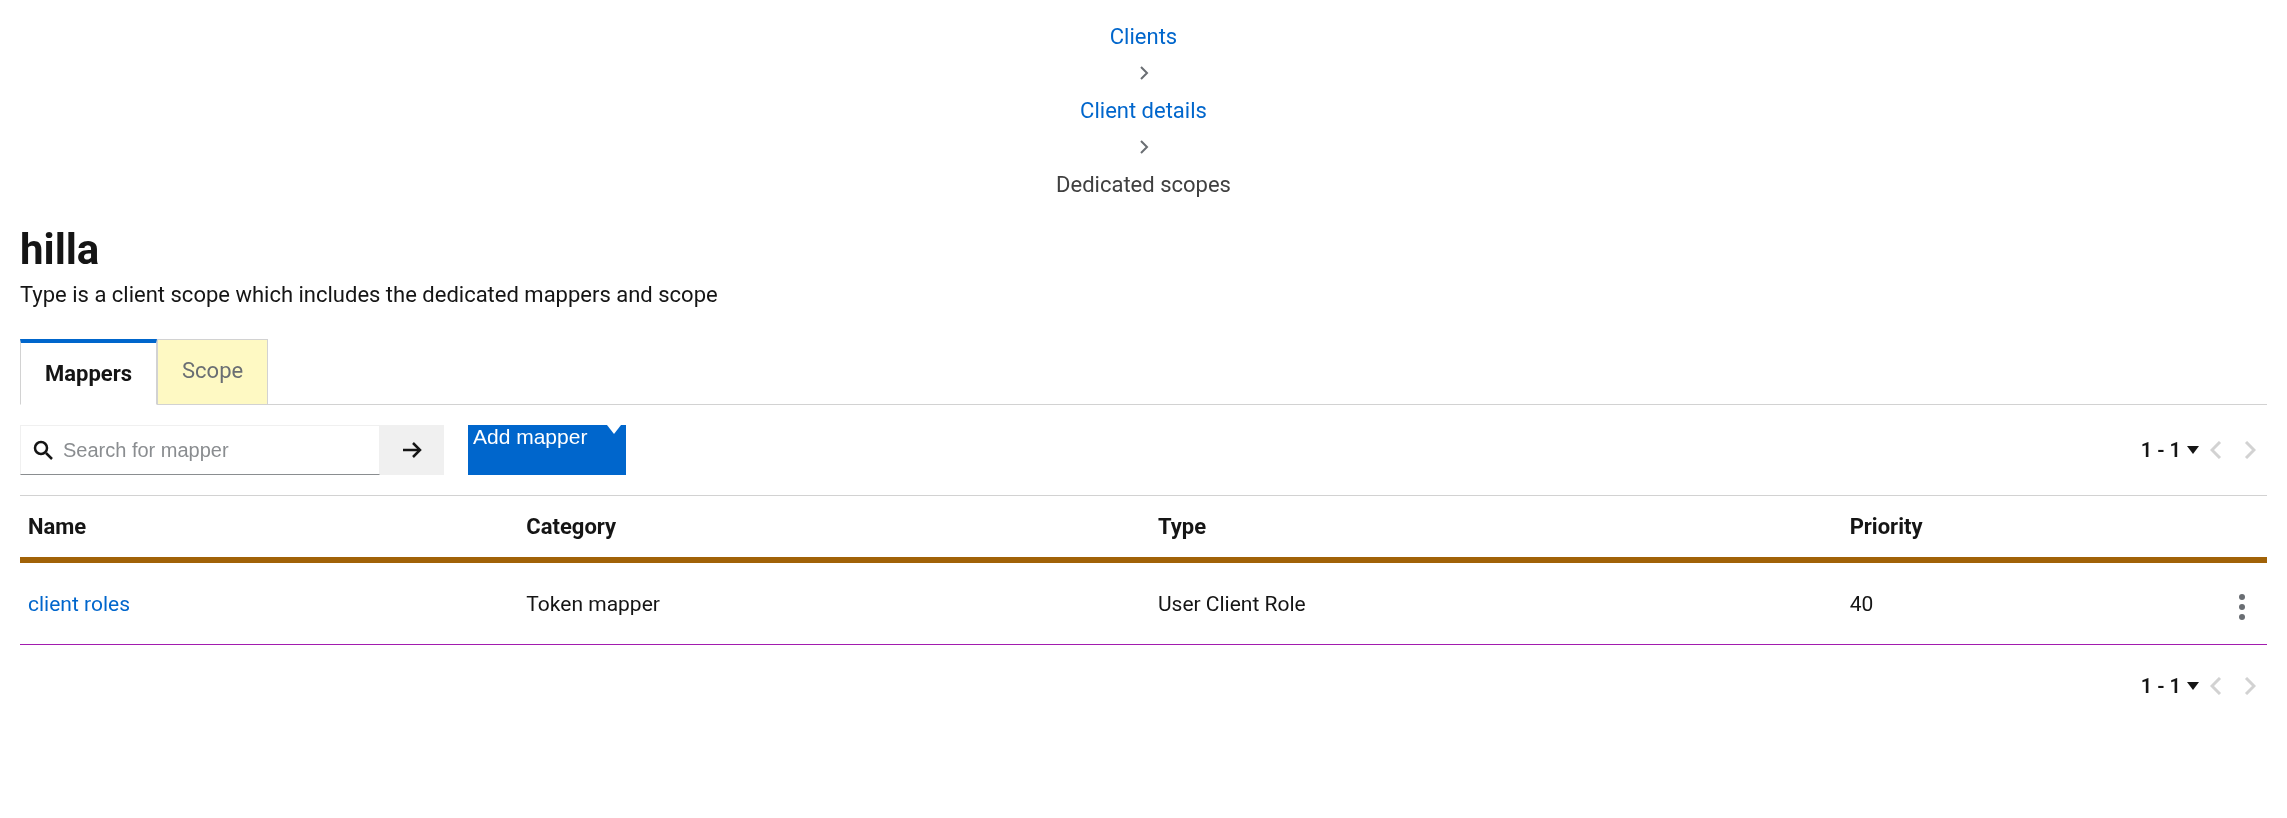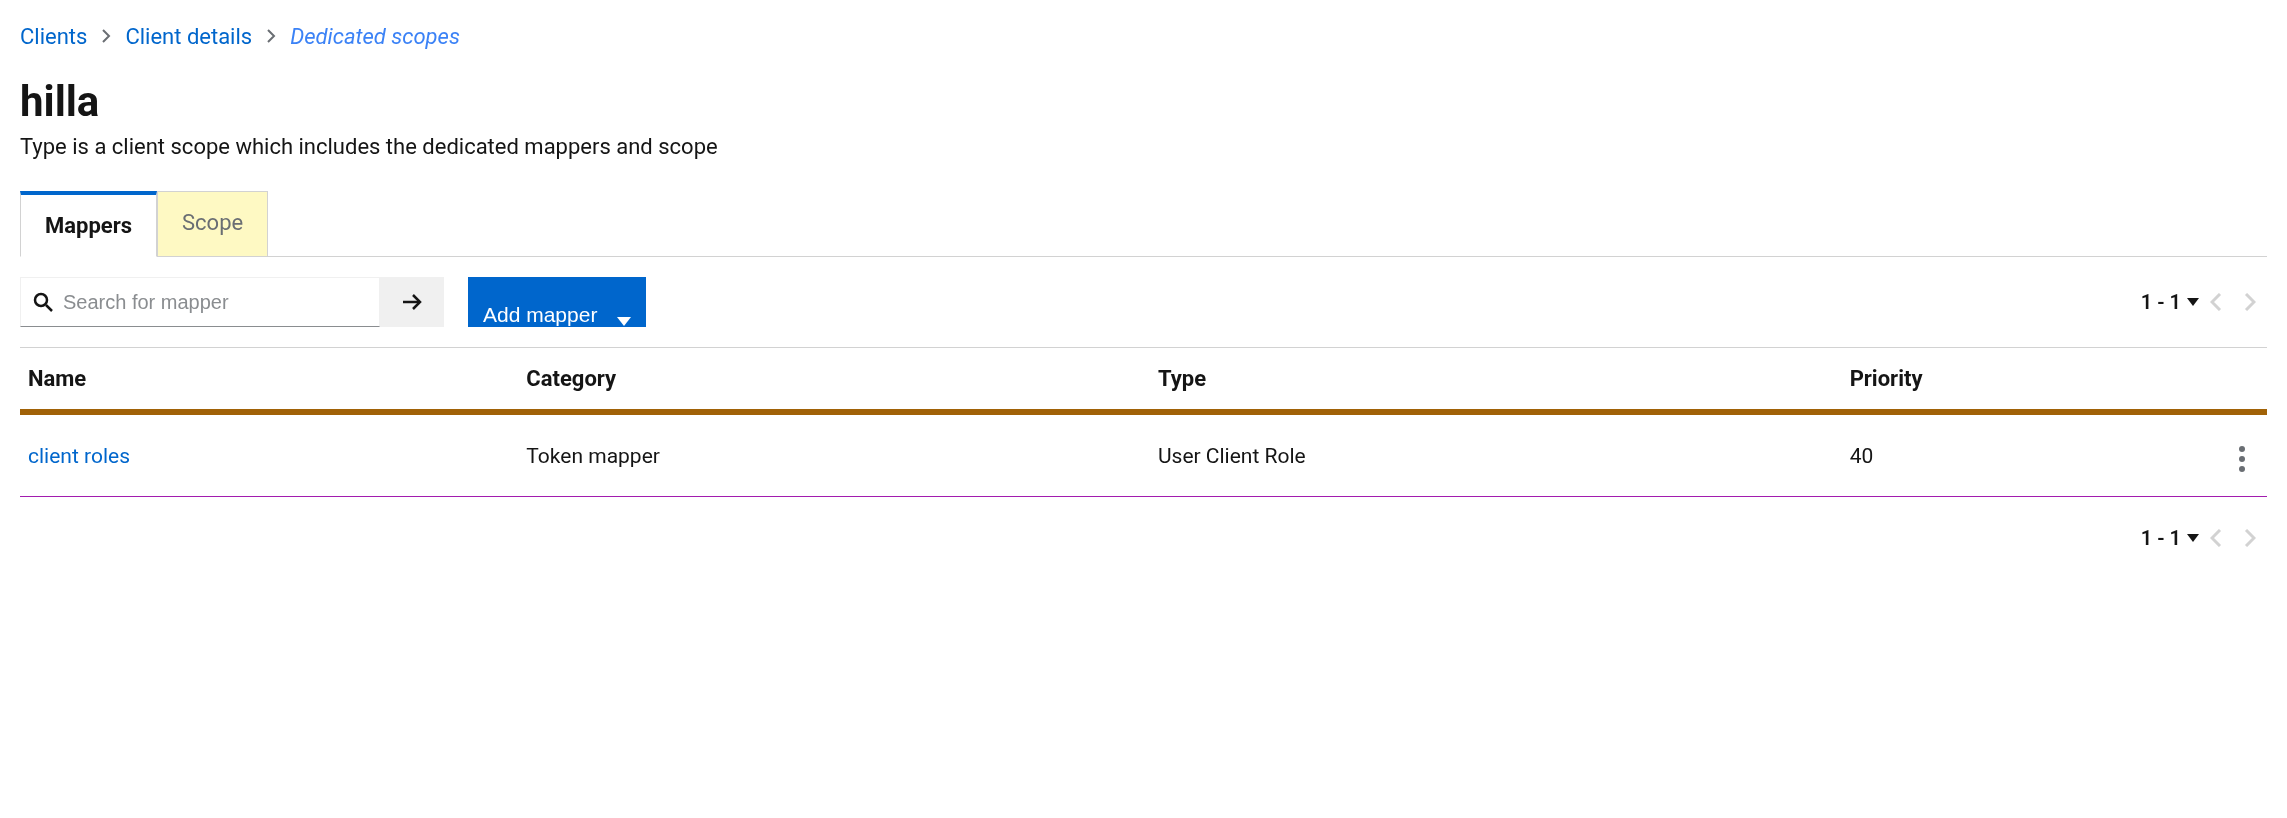--- a/index.html
+++ b/index.html
@@ -12,33 +12,33 @@
       background: #fff;
       color: #151515;
       padding: 24px 20px;
     }
     .breadcrumb {
       display: flex;
       align-items: center;
       gap: 14px;
       font-size: 22px;
       margin-bottom: 28px;
+      flex-direction: column;
     }
     .breadcrumb a {
       color: #0066cc;
       text-decoration: none;
       cursor: pointer;
     }
     .breadcrumb .sep {
       color: #6a6e73;
       font-size: 18px;
     }
     .breadcrumb .current {
-      color: #3b82f6;
-      font-style: italic;
+      color: #404040;
     }
     .page-title {
       font-size: 42px;
       font-weight: 700;
       margin-bottom: 8px;
     }
     .page-desc {
       font-size: 22px;
       color: #151515;
       margin-bottom: 32px;
@@ -113,24 +113,24 @@
       display: flex;
       align-items: center;
       justify-content: center;
       cursor: pointer;
     }
     .add-btn {
       background: #0066cc;
       color: #fff;
       border: none;
       display: flex;
-      align-items: flex-end;
+      align-items: flex-start;
       gap: 20px;
       font-size: 21px;
-      padding: 0 15px;
+      padding: 0 5px;
       height: 50px;
       cursor: pointer;
       margin-left: 8px;
     }
     .add-btn svg {
       fill: #fff;
     }
     .spacer {
       flex: 1;
     }

